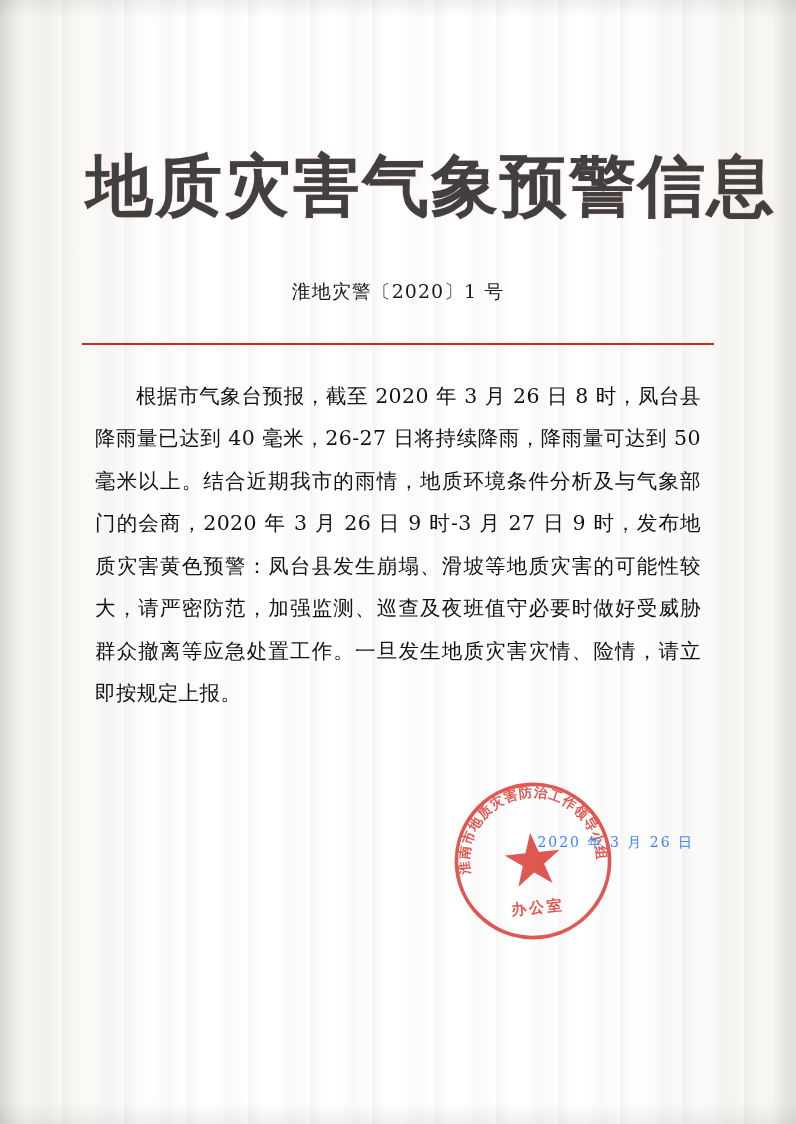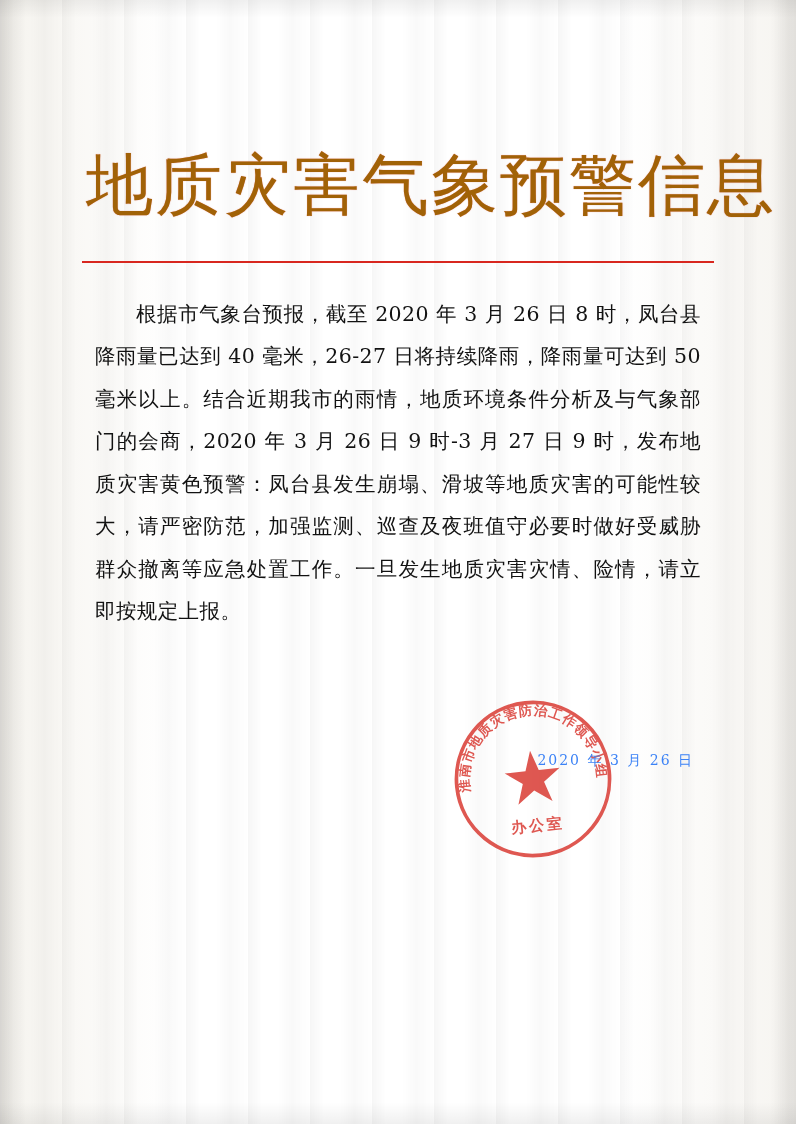--- a/index.html
+++ b/index.html
@@ -43,23 +43,23 @@
   .content {
     position: relative;
     z-index: 3;
     padding: 0 86px;
   }
 
   .doc-title {
     margin: 0;
     padding-top: 148px;
     text-align: right;
-    color: #a16207;
+    color: #404040;
     font-family: "DejaVu Serif", "Liberation Serif", serif;
-    font-weight: 400;
+    font-weight: 700;
     font-size: 67px;
     letter-spacing: 2px;
     line-height: 1.12;
     text-shadow: 0 0 1px rgba(227,41,31,0.55);
     white-space: nowrap;
   }
 
   .doc-number {
     margin-top: 56px;
     text-align: center;
@@ -155,20 +155,21 @@
   <div class="paper-texture"></div>
   <div class="edge-shade edge-left"></div>
   <div class="edge-shade edge-right"></div>
   <div class="edge-top"></div>
   <div class="edge-bottom"></div>
 
   <div class="content">
 
     <h1 class="doc-title">地质灾害气象预警信息</h1>
 
+    <div class="doc-number">淮地灾警〔2020〕1 号</div>
 
     <div class="red-rule"></div>
 
     <div class="body-text">
       <p>根据市气象台预报，截至 2020 年 3 月 26 日 8 时，凤台县降雨量已达到 40 毫米，26-27 日将持续降雨，降雨量可达到 50 毫米以上。结合近期我市的雨情，地质环境条件分析及与气象部门的会商，2020 年 3 月 26 日 9 时-3 月 27 日 9 时，发布地质灾害黄色预警：凤台县发生崩塌、滑坡等地质灾害的可能性较大，请严密防范，加强监测、巡查及夜班值守必要时做好受威胁群众撤离等应急处置工作。一旦发生地质灾害灾情、险情，请立即按规定上报。</p>
     </div>
 
 
     <div class="sign-block">
 

